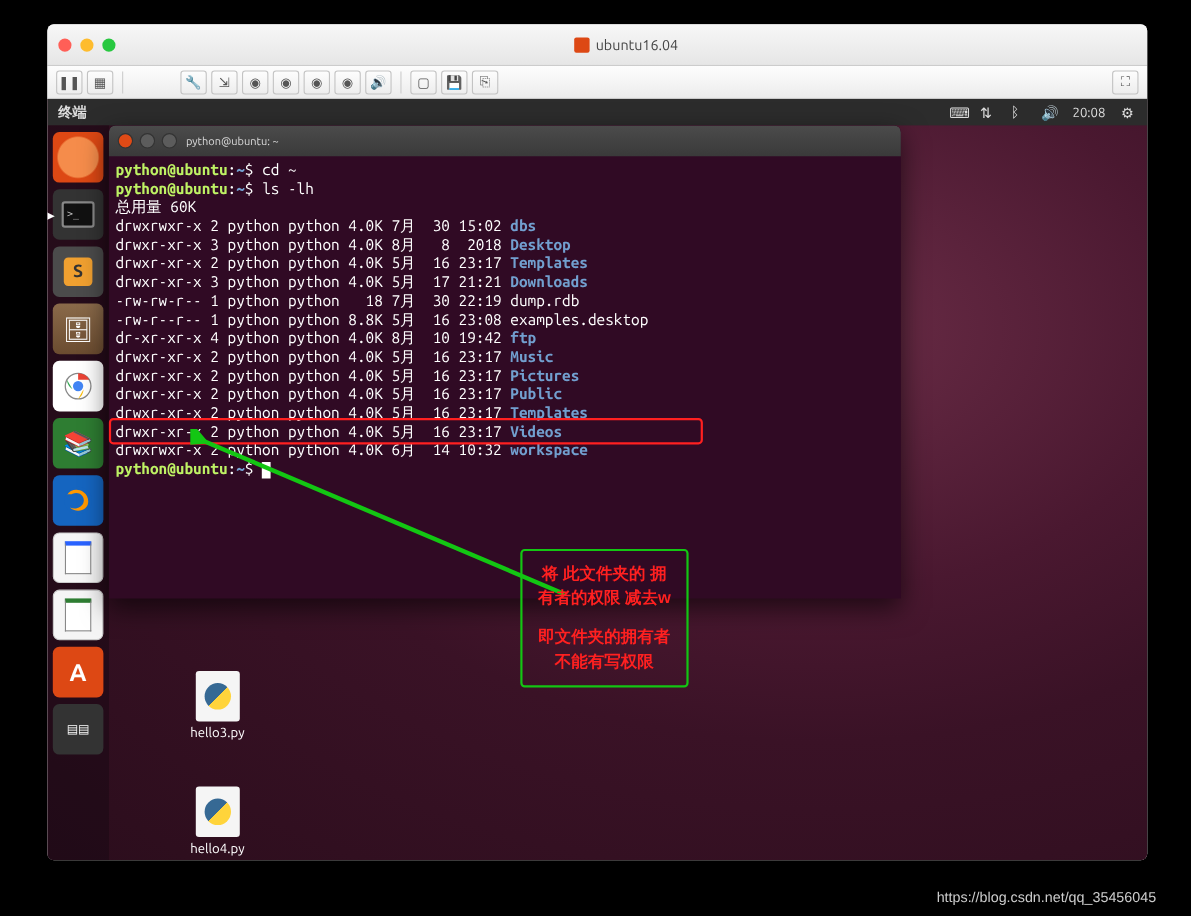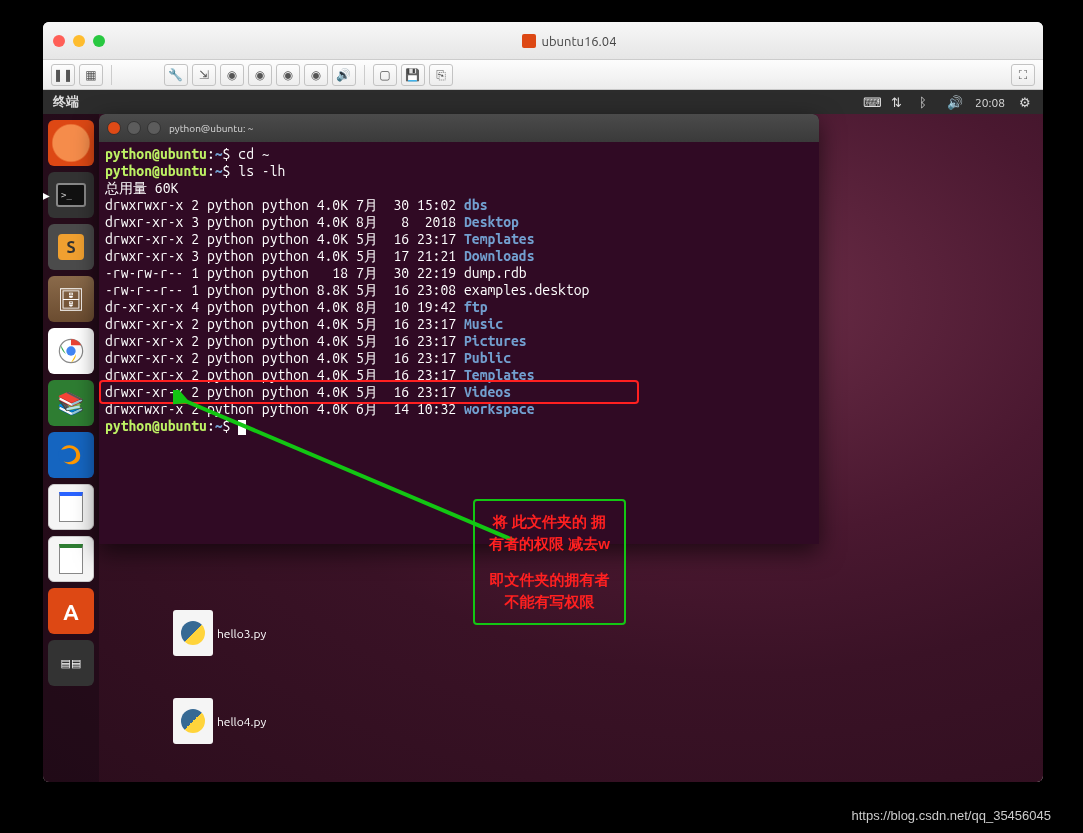--- a/index.html
+++ b/index.html
@@ -41,21 +41,21 @@
 .licon.calc span { width: 24px; height: 30px; background: #fff; border: 1px solid #888; border-top: 4px solid #2e7d32; }
 .licon.software { background: #dd4814; }
 .licon.amazon { background: #333; }
 .launcher .arrow { position: absolute; left: -6px; color: #fff; font-size: 10px; }
 .terminal-licon { background: #333; }
 .terminal-licon .tscreen { width: 30px; height: 24px; background: #111; border: 2px solid #888; border-radius: 3px; display: flex; align-items: center; padding-left: 3px; }
 .terminal-licon .tscreen span { color: #ccc; font-size: 9px; font-family: Monaco, monospace; }
 
 
 .desktop-icons { position: absolute; left: 130px; top: 520px; display: flex; flex-direction: column; gap: 42px; }
-.dicon { display: flex; flex-direction: row; align-items: center; gap: 4px; color: #fff; font-size: 12px; }
+.dicon { display: flex; flex-direction: column; align-items: center; gap: 4px; color: #fff; font-size: 12px; }
 .dicon .pyfile { width: 40px; height: 46px; background: #f5f5f5; border-radius: 3px; position: relative; }
 .dicon .pyfile::after { content: ""; position: absolute; left: 50%; top: 50%; transform: translate(-50%,-50%); width: 24px; height: 24px; background: linear-gradient(135deg,#366994 50%,#ffd43b 50%); border-radius: 50%; }
 
 
 .termwin { position: absolute; left: 56px; top: 24px; width: 720px; height: 430px; background: #300a24; border-radius: 6px 6px 0 0; box-shadow: 0 8px 24px rgba(0,0,0,.6); overflow: hidden; }
 .term-titlebar { height: 28px; background: linear-gradient(#4b4b4b,#3a3a3a); display: flex; align-items: center; padding: 0 8px; gap: 8px; border-radius: 6px 6px 0 0; }
 .term-dots { display: flex; gap: 6px; }
 .term-dots .d { width: 14px; height: 14px; border-radius: 50%; background: #5c5c5c; border: 1px solid #333; }
 .term-dots .d.close { background: #df4a16; }
 .term-title { color: #ddd; font-size: 10px; font-weight: 400; }

